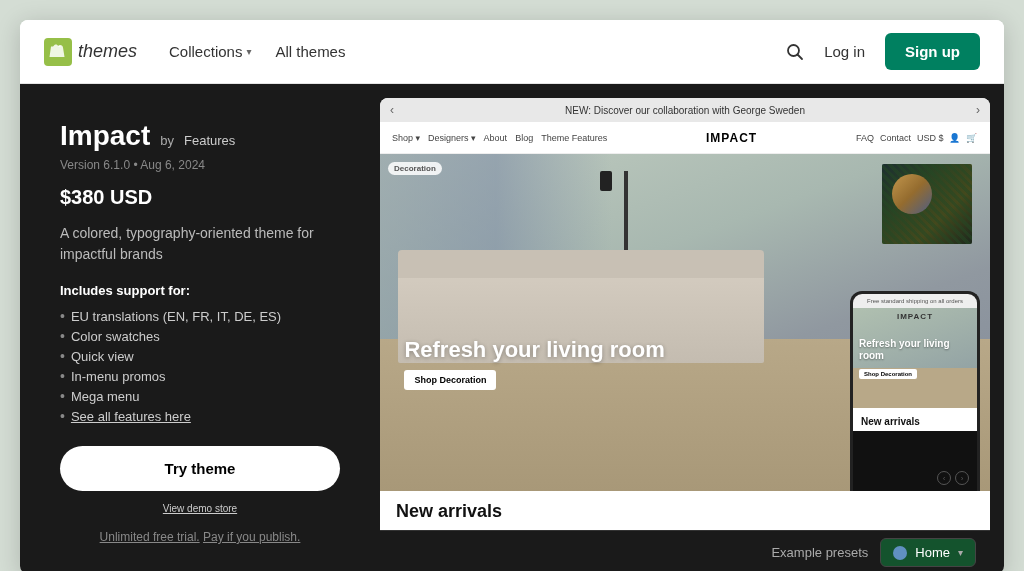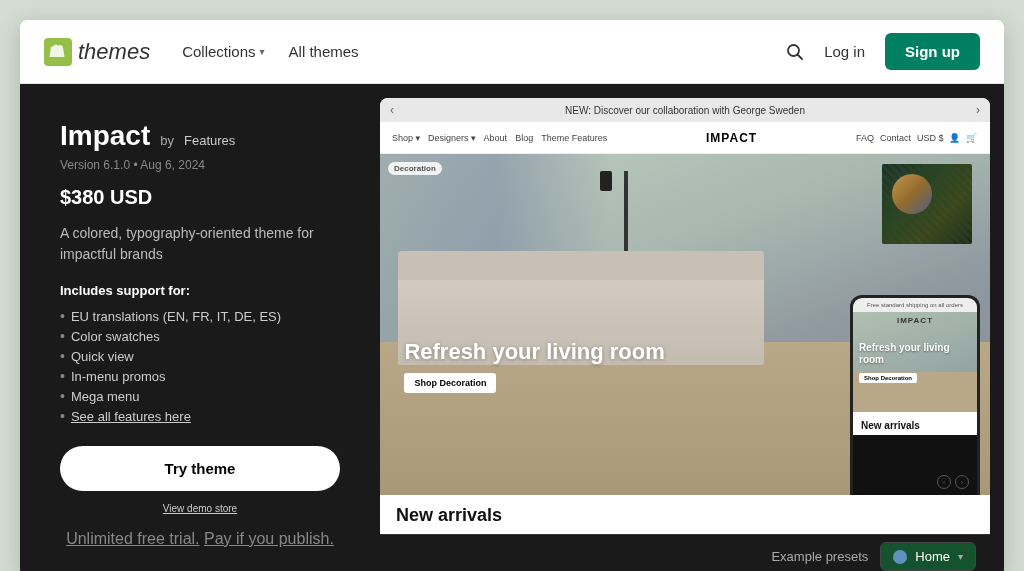--- a/index.html
+++ b/index.html
@@ -33,21 +33,21 @@
       display: flex;
       align-items: center;
       gap: 6px;
       text-decoration: none;
     }
     .shopify-bag {
       width: 28px;
       height: 28px;
     }
     .logo-text {
-      font-size: 22px;
+      font-size: 18px;
       color: #333;
       font-style: italic;
       font-weight: 400;
     }
     .nav-links {
       display: flex;
       align-items: center;
       gap: 24px;
       flex: 1;
     }
@@ -193,21 +193,21 @@
       font-size: 10px;
       color: #ccc;
       cursor: pointer;
       text-decoration: underline;
       margin-bottom: 16px;
       background: none;
       border: none;
       width: 100%;
     }
     .free-trial-text {
-      font-size: 16px;
+      font-size: 12px;
       color: #888;
       text-align: center;
     }
     .free-trial-text span {
       text-decoration: underline;
       cursor: pointer;
     }
     
     .preview-area {
       flex: 1;

